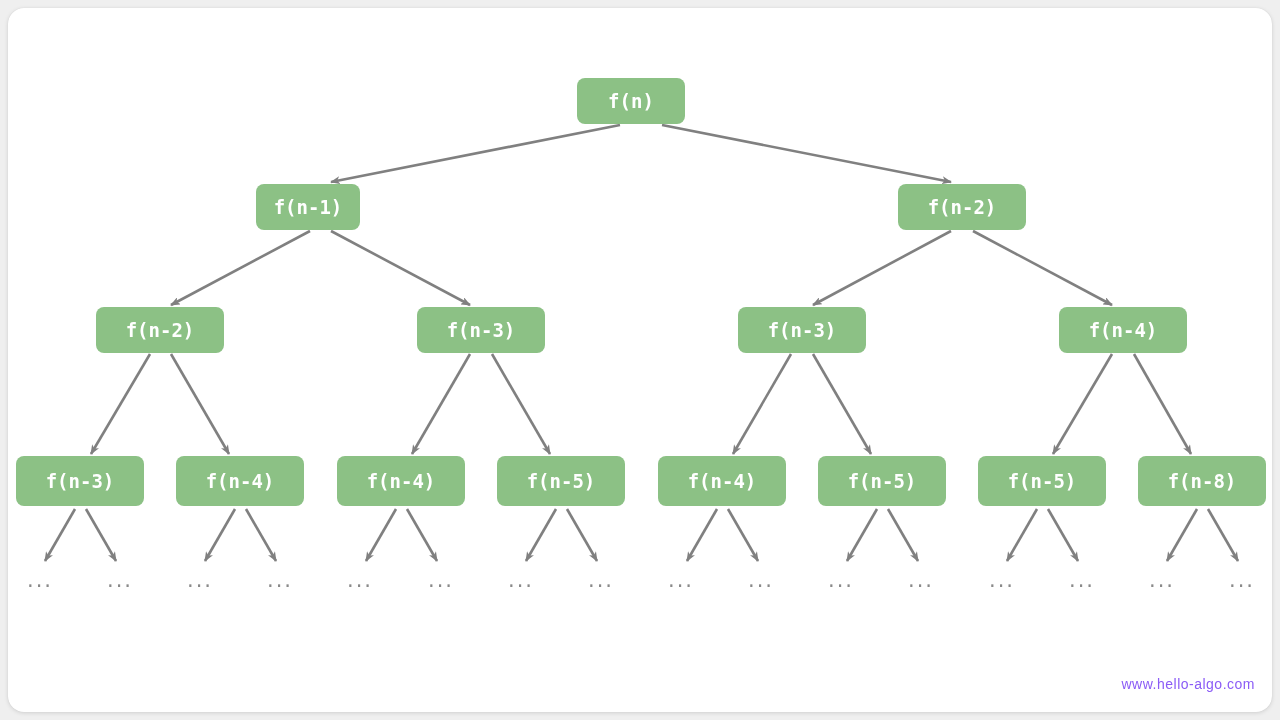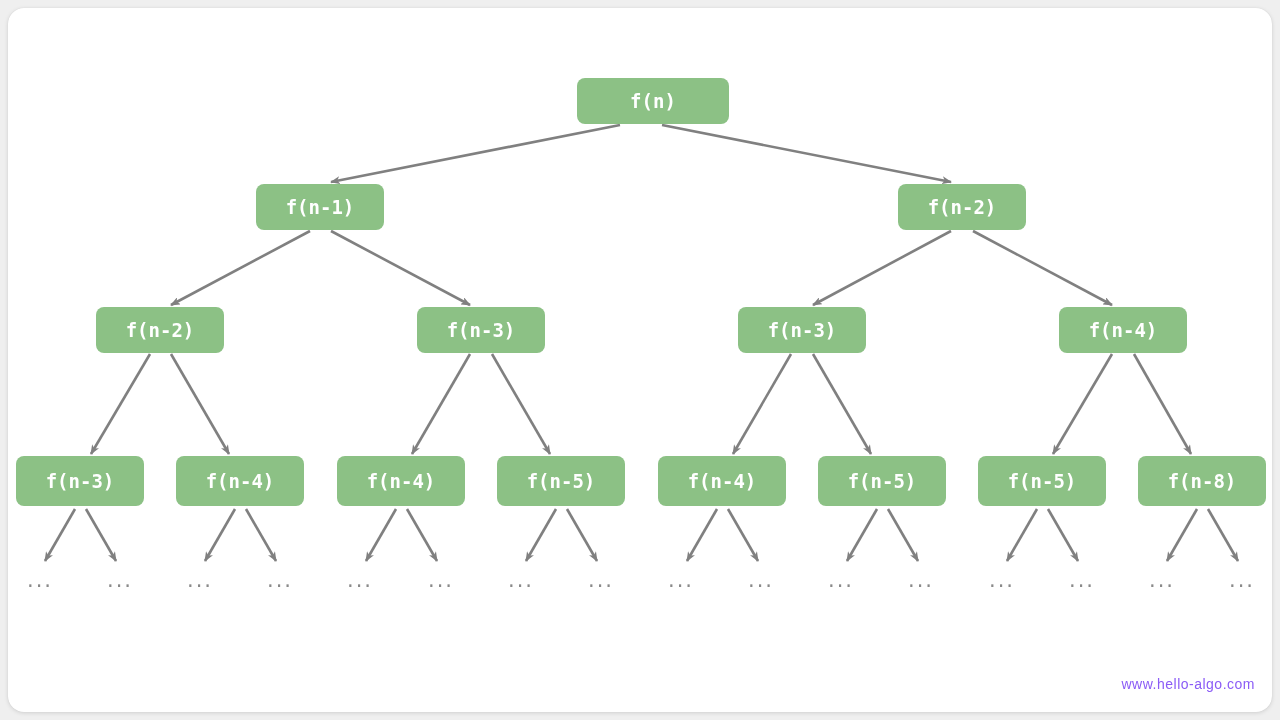--- a/index.html
+++ b/index.html
@@ -111,22 +111,22 @@
         <line x1="877" y1="509" x2="847" y2="561" stroke="#808080" stroke-width="2.6" marker-end="url(#arrowhead)"></line>
         <line x1="888" y1="509" x2="918" y2="561" stroke="#808080" stroke-width="2.6" marker-end="url(#arrowhead)"></line>
         <line x1="1037" y1="509" x2="1007" y2="561" stroke="#808080" stroke-width="2.6" marker-end="url(#arrowhead)"></line>
         <line x1="1048" y1="509" x2="1078" y2="561" stroke="#808080" stroke-width="2.6" marker-end="url(#arrowhead)"></line>
         <line x1="1197" y1="509" x2="1167" y2="561" stroke="#808080" stroke-width="2.6" marker-end="url(#arrowhead)"></line>
         <line x1="1208" y1="509" x2="1238" y2="561" stroke="#808080" stroke-width="2.6" marker-end="url(#arrowhead)"></line>
       </g>
   </svg>
 
   <div id="nodes-layer">
-      <div class="node" style="left: 577px; top: 78px; width: 152px; height: 46px; background: rgb(140, 193, 133); color: rgb(255, 255, 255);">f(n)</div>
-      <div class="node" style="left: 256px; top: 184px; width: 128px; height: 46px; background: rgb(140, 193, 133); color: rgb(255, 255, 255);">f(n-1)</div>
+      <div class="node" style="left: 577px; top: 78px; width: 108px; height: 46px; background: rgb(140, 193, 133); color: rgb(255, 255, 255);">f(n)</div>
+      <div class="node" style="left: 256px; top: 184px; width: 104px; height: 46px; background: rgb(140, 193, 133); color: rgb(255, 255, 255);">f(n-1)</div>
       <div class="node" style="left: 898px; top: 184px; width: 128px; height: 46px; background: rgb(140, 193, 133); color: rgb(255, 255, 255);">f(n-2)</div>
       <div class="node" style="left: 96px; top: 307px; width: 128px; height: 46px; background: rgb(140, 193, 133); color: rgb(255, 255, 255);">f(n-2)</div>
       <div class="node" style="left: 417px; top: 307px; width: 128px; height: 46px; background: rgb(140, 193, 133); color: rgb(255, 255, 255);">f(n-3)</div>
       <div class="node" style="left: 738px; top: 307px; width: 128px; height: 46px; background: rgb(140, 193, 133); color: rgb(255, 255, 255);">f(n-3)</div>
       <div class="node" style="left: 1059px; top: 307px; width: 128px; height: 46px; background: rgb(140, 193, 133); color: rgb(255, 255, 255);">f(n-4)</div>
       <div class="node" style="left: 16px; top: 456px; width: 128px; height: 50px; background: rgb(140, 193, 133); color: rgb(255, 255, 255);">f(n-3)</div>
       <div class="node" style="left: 176px; top: 456px; width: 128px; height: 50px; background: rgb(140, 193, 133); color: rgb(255, 255, 255);">f(n-4)</div>
       <div class="node" style="left: 337px; top: 456px; width: 128px; height: 50px; background: rgb(140, 193, 133); color: rgb(255, 255, 255);">f(n-4)</div>
       <div class="node" style="left: 497px; top: 456px; width: 128px; height: 50px; background: rgb(140, 193, 133); color: rgb(255, 255, 255);">f(n-5)</div>
       <div class="node" style="left: 658px; top: 456px; width: 128px; height: 50px; background: rgb(140, 193, 133); color: rgb(255, 255, 255);">f(n-4)</div>

